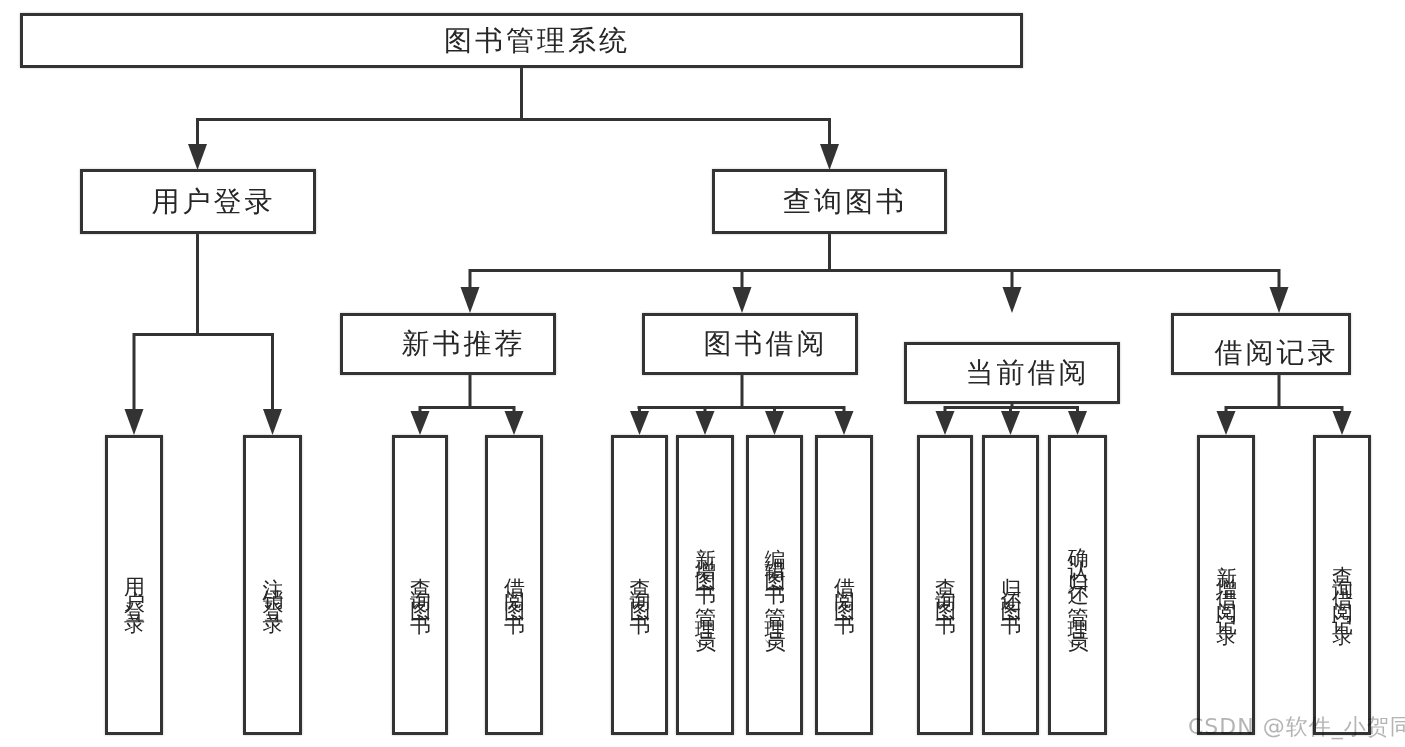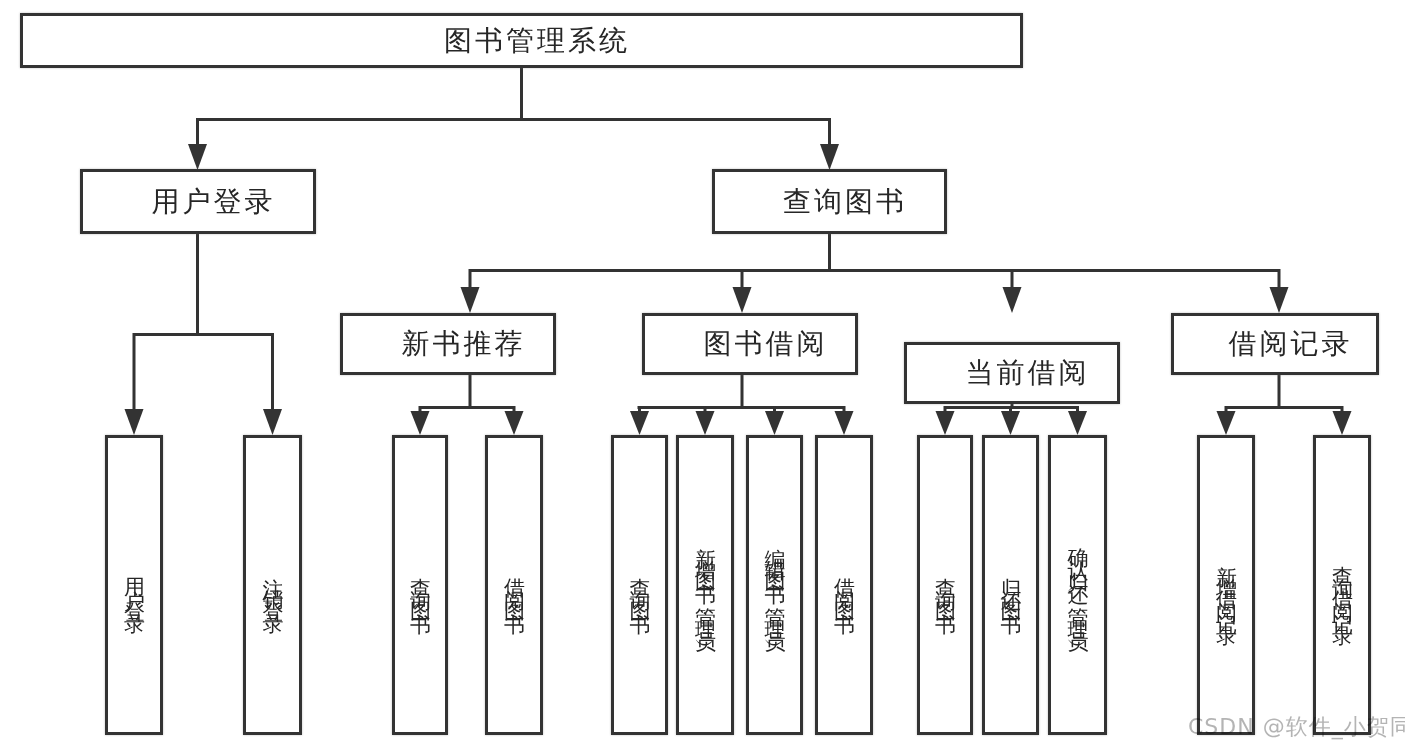--- a/index.html
+++ b/index.html
@@ -137,21 +137,21 @@
 
   <div class="node h-node" style="left:340px; top:313px; width:216px; height:62px;">
     <span>新书推荐</span>
   </div>
   <div class="node h-node" style="left:634px; top:313px; width:216px; height:62px;margin-left:8px;">
     <span>图书借阅</span>
   </div>
   <div class="node h-node" style="left:904px; top:313px; width:216px; height:62px;margin-top:29px;">
     <span>当前借阅</span>
   </div>
-  <div class="node h-node" style="left:1171px; top:313px; width:208px; height:62px;">
+  <div class="node h-node" style="left:1171px; top:313px; width:180px; height:62px;align-items:flex-end;">
     <span>借阅记录</span>
   </div>
 
   <div class="node v-node" style="left:105px; top:435px; width:58px; height:300px;">
     <span class="vtext">用户登录</span>
   </div>
   <div class="node v-node" style="left:243px; top:435px; width:59px; height:300px;">
     <span class="vtext">注销登录</span>
   </div>
 

